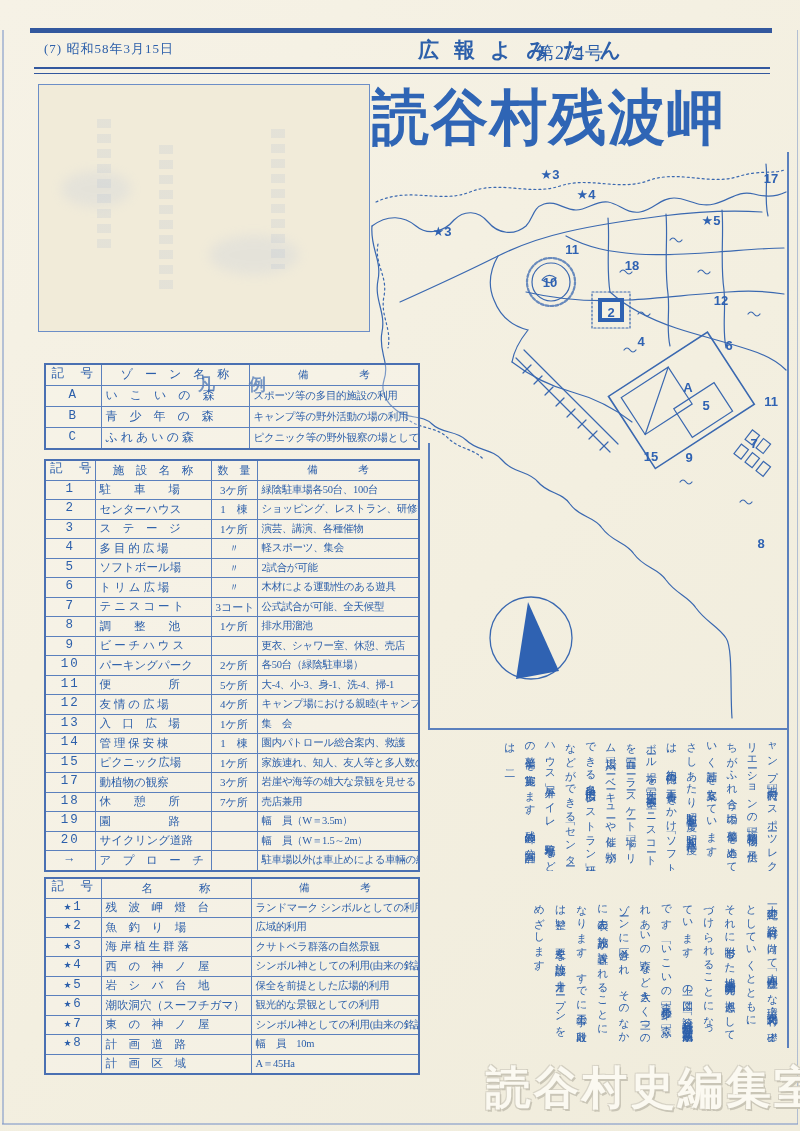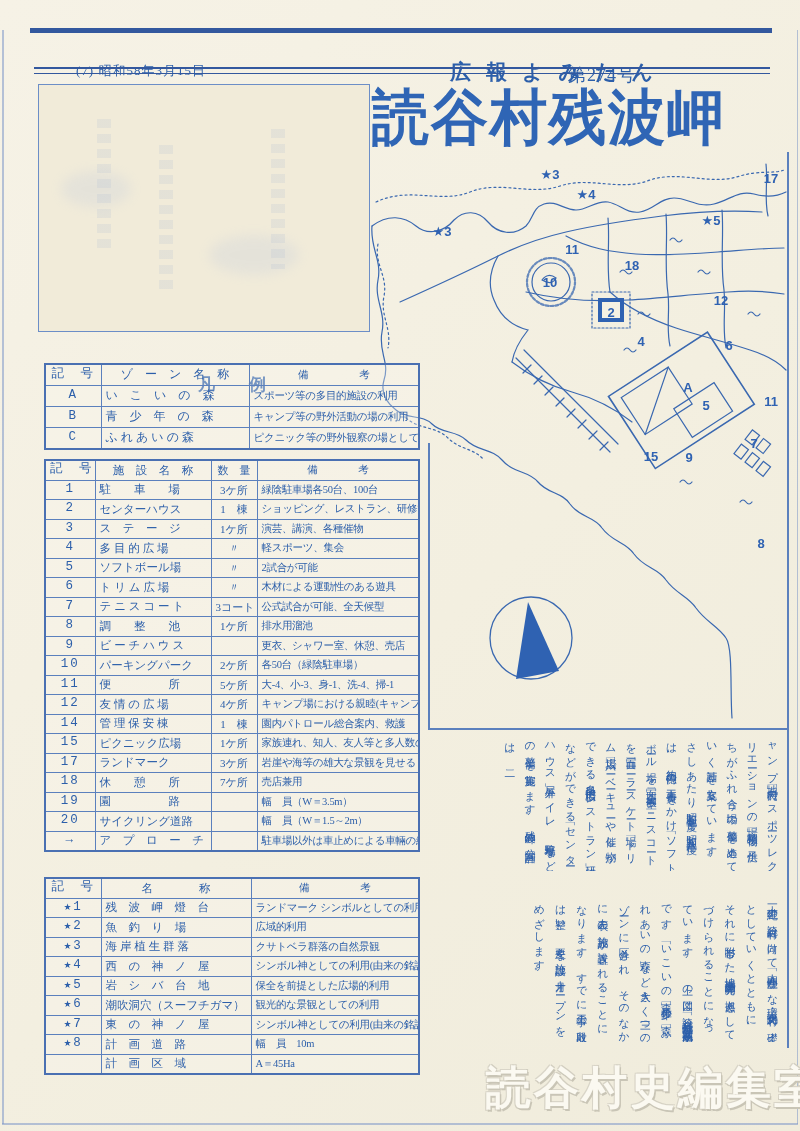--- a/index.html
+++ b/index.html
@@ -5,21 +5,21 @@
   html,body{margin:0;padding:0;background:#e8e4d8;}
   .page{
     position:relative;width:800px;height:1131px;margin:0 auto;
     background:linear-gradient(135deg,#f6f2e6 0%,#f3efe0 55%,#f0ecdc 100%);
     overflow:hidden;
     font-family:"Liberation Serif","DejaVu Serif",serif;
     color:#2c5faa;
   }
   .edge{position:absolute;background:#7d97c8;opacity:.55;}
   .top-rule{position:absolute;left:30px;top:28px;width:742px;height:5px;background:#33589e;}
-  .hdr{position:absolute;left:0;top:58px;width:636px;height:24px;margin-left:32px;}
+  .hdr{position:absolute;left:0;top:36px;width:636px;height:24px;}
   .hdr .left{position:absolute;left:44px;top:4px;font-size:13px;letter-spacing:1px;}
   .hdr .center{position:absolute;left:0;right:0;top:0;text-align:right;font-size:21px;
     letter-spacing:15px;font-family:"Liberation Sans","DejaVu Sans",sans-serif;font-weight:600;}
   .hdr .right{position:absolute;right:32px;top:5px;font-size:18px;letter-spacing:1px;}
   .dbl-rule{position:absolute;left:34px;top:67px;width:736px;height:4px;
     border-top:2.5px solid #33589e;border-bottom:1.5px solid #33589e;}
   .ghost{position:absolute;left:38px;top:84px;width:330px;height:246px;
     border:1.5px solid #6c8ec7;background:#f1ebd9;overflow:hidden;}
   .ghost .bar{position:absolute;width:14px;opacity:.13;
     background:repeating-linear-gradient(#8ba3cc 0 9px,transparent 9px 15px);}
@@ -300,34 +300,40 @@
           <td class="c-qty">5ケ所</td>
           <td class="c-rem">大-4、小-3、身-1、洗-4、掃-1</td>
         </tr>
         <tr>
           <td class="c-sym">12</td>
           <td class="c-name">友 情 の 広 場</td>
           <td class="c-qty">4ケ所</td>
           <td class="c-rem">キャンプ場における親睦(キャンプファイア等)</td>
         </tr>
         <tr>
+          <td class="c-sym">13</td>
+          <td class="c-name">入　口　広　場</td>
+          <td class="c-qty">1ケ所</td>
+          <td class="c-rem">集　会</td>
+        </tr>
+        <tr>
           <td class="c-sym">14</td>
           <td class="c-name">管 理 保 安 棟</td>
           <td class="c-qty">1　棟</td>
           <td class="c-rem">園内パトロール総合案内、救護</td>
         </tr>
         <tr>
           <td class="c-sym">15</td>
           <td class="c-name">ピクニック広場</td>
           <td class="c-qty">1ケ所</td>
           <td class="c-rem">家族連れ、知人、友人等と多人数の利用</td>
         </tr>
         <tr>
           <td class="c-sym">17</td>
-          <td class="c-name">ランドマーク</td>
+          <td class="c-name">動植物の観察</td>
           <td class="c-qty">3ケ所</td>
           <td class="c-rem">岩崖や海等の雄大な景観を見せる</td>
         </tr>
         <tr>
           <td class="c-sym">18</td>
           <td class="c-name">休　　憩　　所</td>
           <td class="c-qty">7ケ所</td>
           <td class="c-rem">売店兼用</td>
         </tr>
         <tr>

